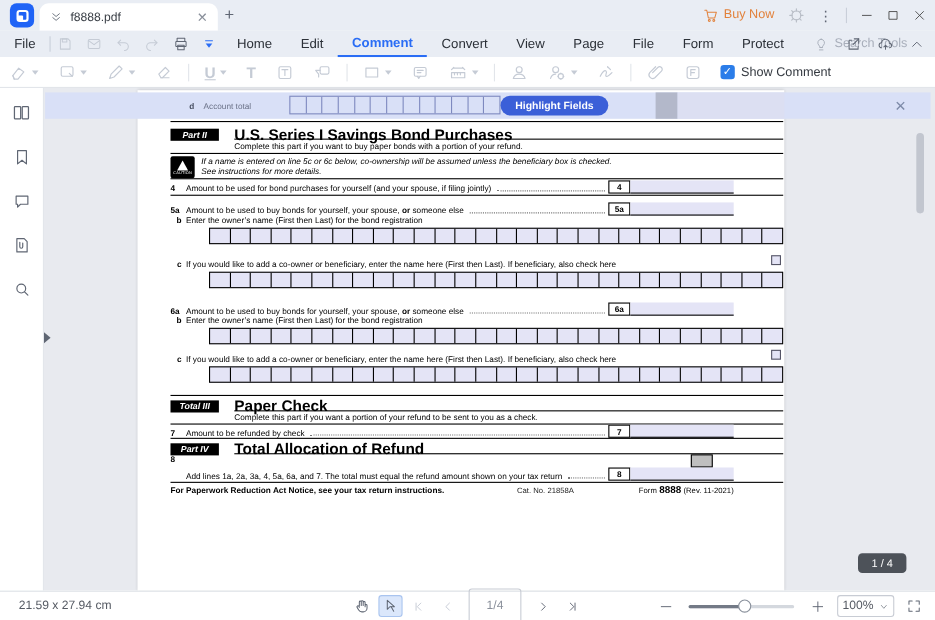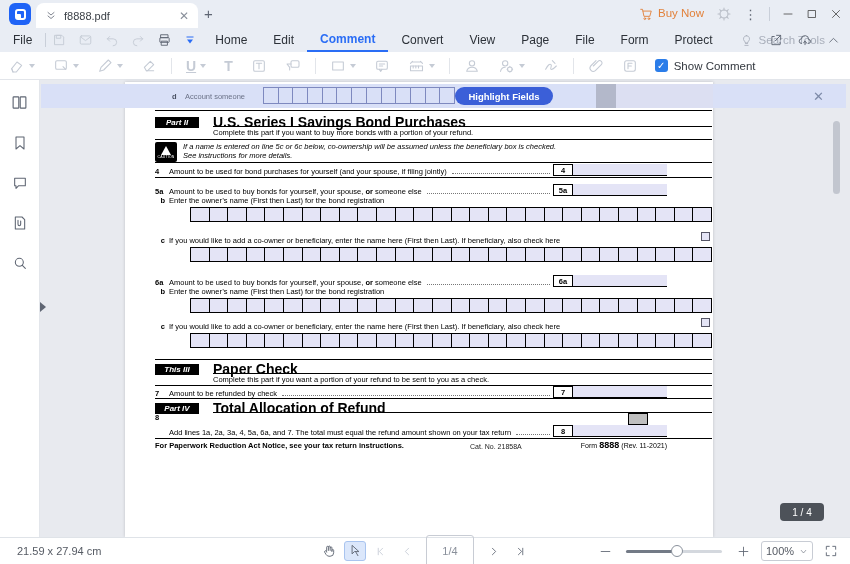--- a/index.html
+++ b/index.html
@@ -362,21 +362,21 @@
   <div class="page">
     <div class="form">
 
       <div class="hline" style="top:28px"></div>
 
       <div class="frow" style="top:32px;align-items:center">
         <span class="badge">Part II</span>
         <span class="ptitle">U.S. Series I Savings Bond Purchases</span>
       </div>
       <div class="hline" style="top:44px;left:58px;width:499px"></div>
-      <span class="psub abs" style="top:46px">Complete this part if you want to buy more bonds with a portion of your refund.</span>
+      <span class="psub abs" style="top:46px">Complete this part if you want to buy paper bonds with a portion of your refund.</span>
       <div class="hline" style="top:57px"></div>
 
       <div class="frow" style="top:60px;align-items:flex-start">
         <span class="caution-ic">
             <span class="tri"></span>
             <span class="ctxt">CAUTION</span>
           </span>
         <span style="margin-left:6px" class="ital">
           <span>If a name is entered on line 5c or 6c below, co-ownership will be assumed unless the beneficiary box is checked.</span><br>
           <span>See instructions for more details.</span>
@@ -546,21 +546,21 @@
           <div></div>
           <div></div>
           <div></div>
           <div></div>
           <div></div>
           <div></div>
         </div>
 
       <div class="hline" style="top:277px"></div>
       <div class="frow" style="top:279px;align-items:center">
-        <span class="badge">This III</span>
+        <span class="badge">Total III</span>
         <span class="ptitle">Paper Check</span>
       </div>
       <div class="hline" style="top:291px;left:58px;width:499px"></div>
       <span class="psub abs" style="top:293px">Complete this part if you want a portion of your refund to be sent to you as a check.</span>
       <div class="hline" style="top:303px"></div>
 
       <div class="frow" style="top:304px">
         <span class="lnum">7</span>
         <span class="ltext">Amount to be refunded by check</span>
         <span class="leader"></span>
@@ -595,21 +595,21 @@
           <span style="font-size:7px">Form</span>
           <b style="font-size:9px">8888</b>
           <span style="font-size:7px">(Rev. 11-2021)</span>
         </span>
       </div>
     </div>
   </div>
 
   <div class="notif">
     <span class="dlbl">d</span>
-    <span class="albl">Account someone</span>
+    <span class="albl">Account total</span>
     <div class="ncomb">
         <div></div>
         <div></div>
         <div></div>
         <div></div>
         <div></div>
         <div></div>
         <div></div>
         <div></div>
         <div></div>

